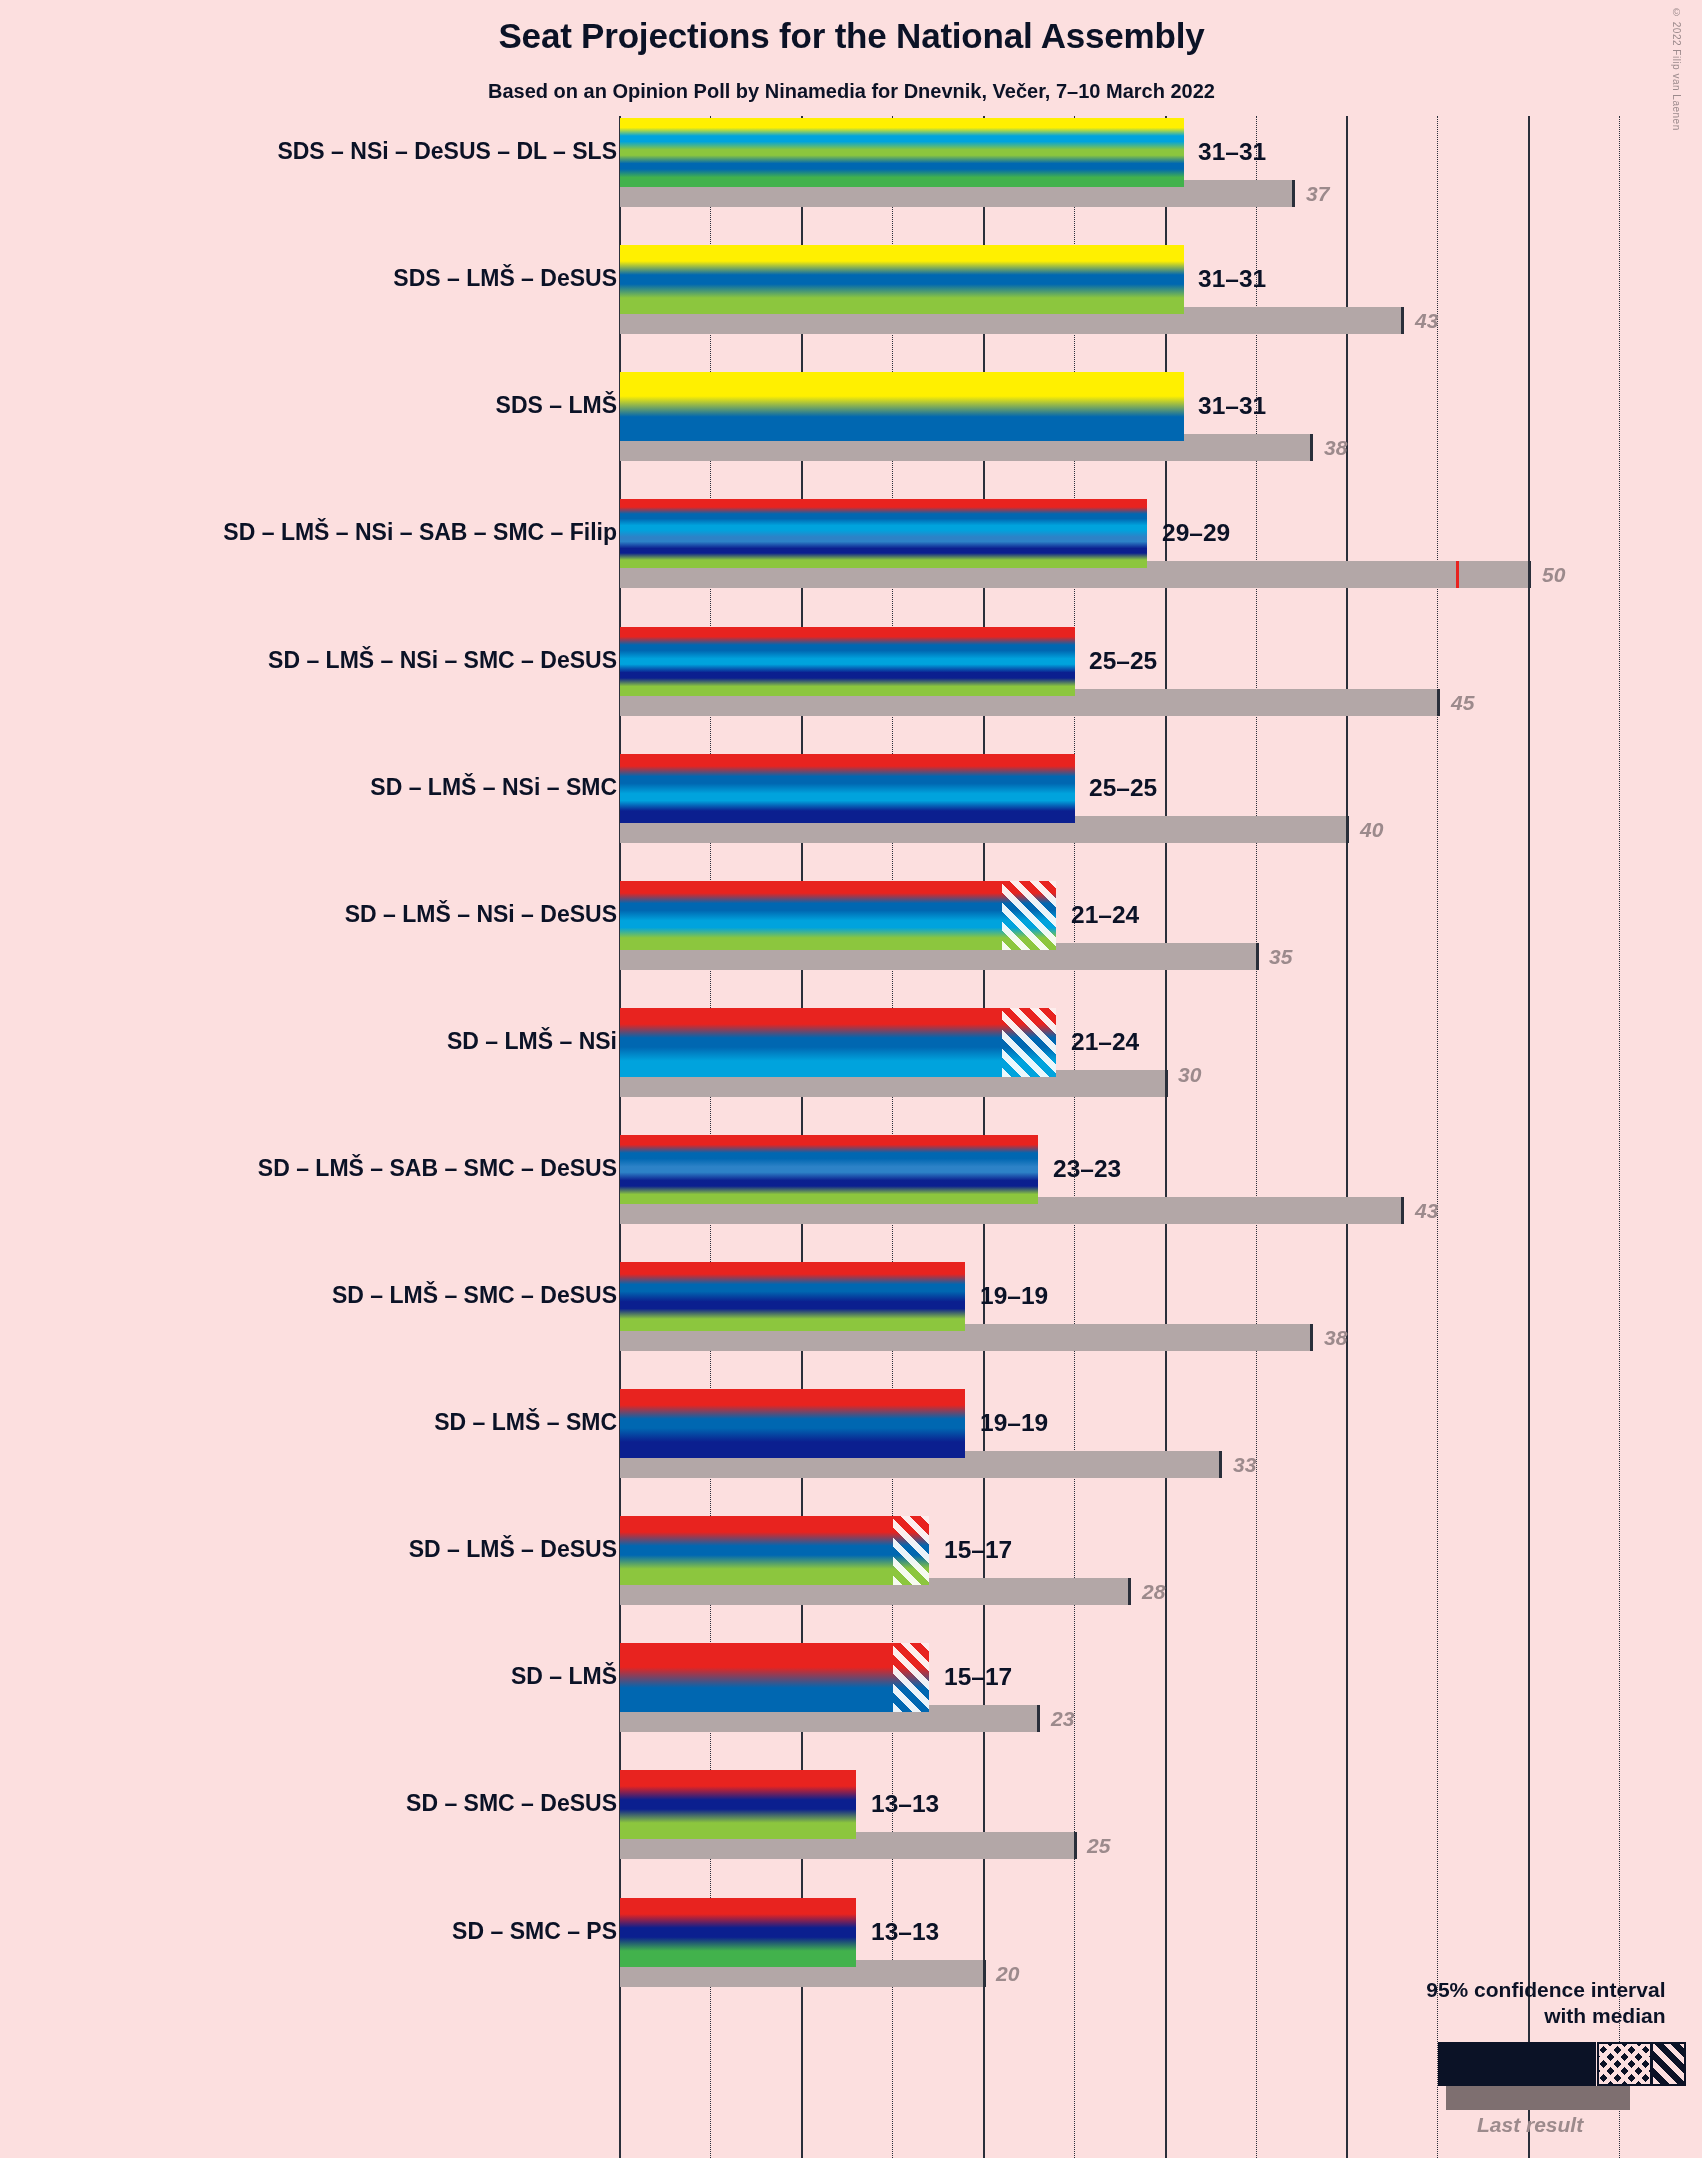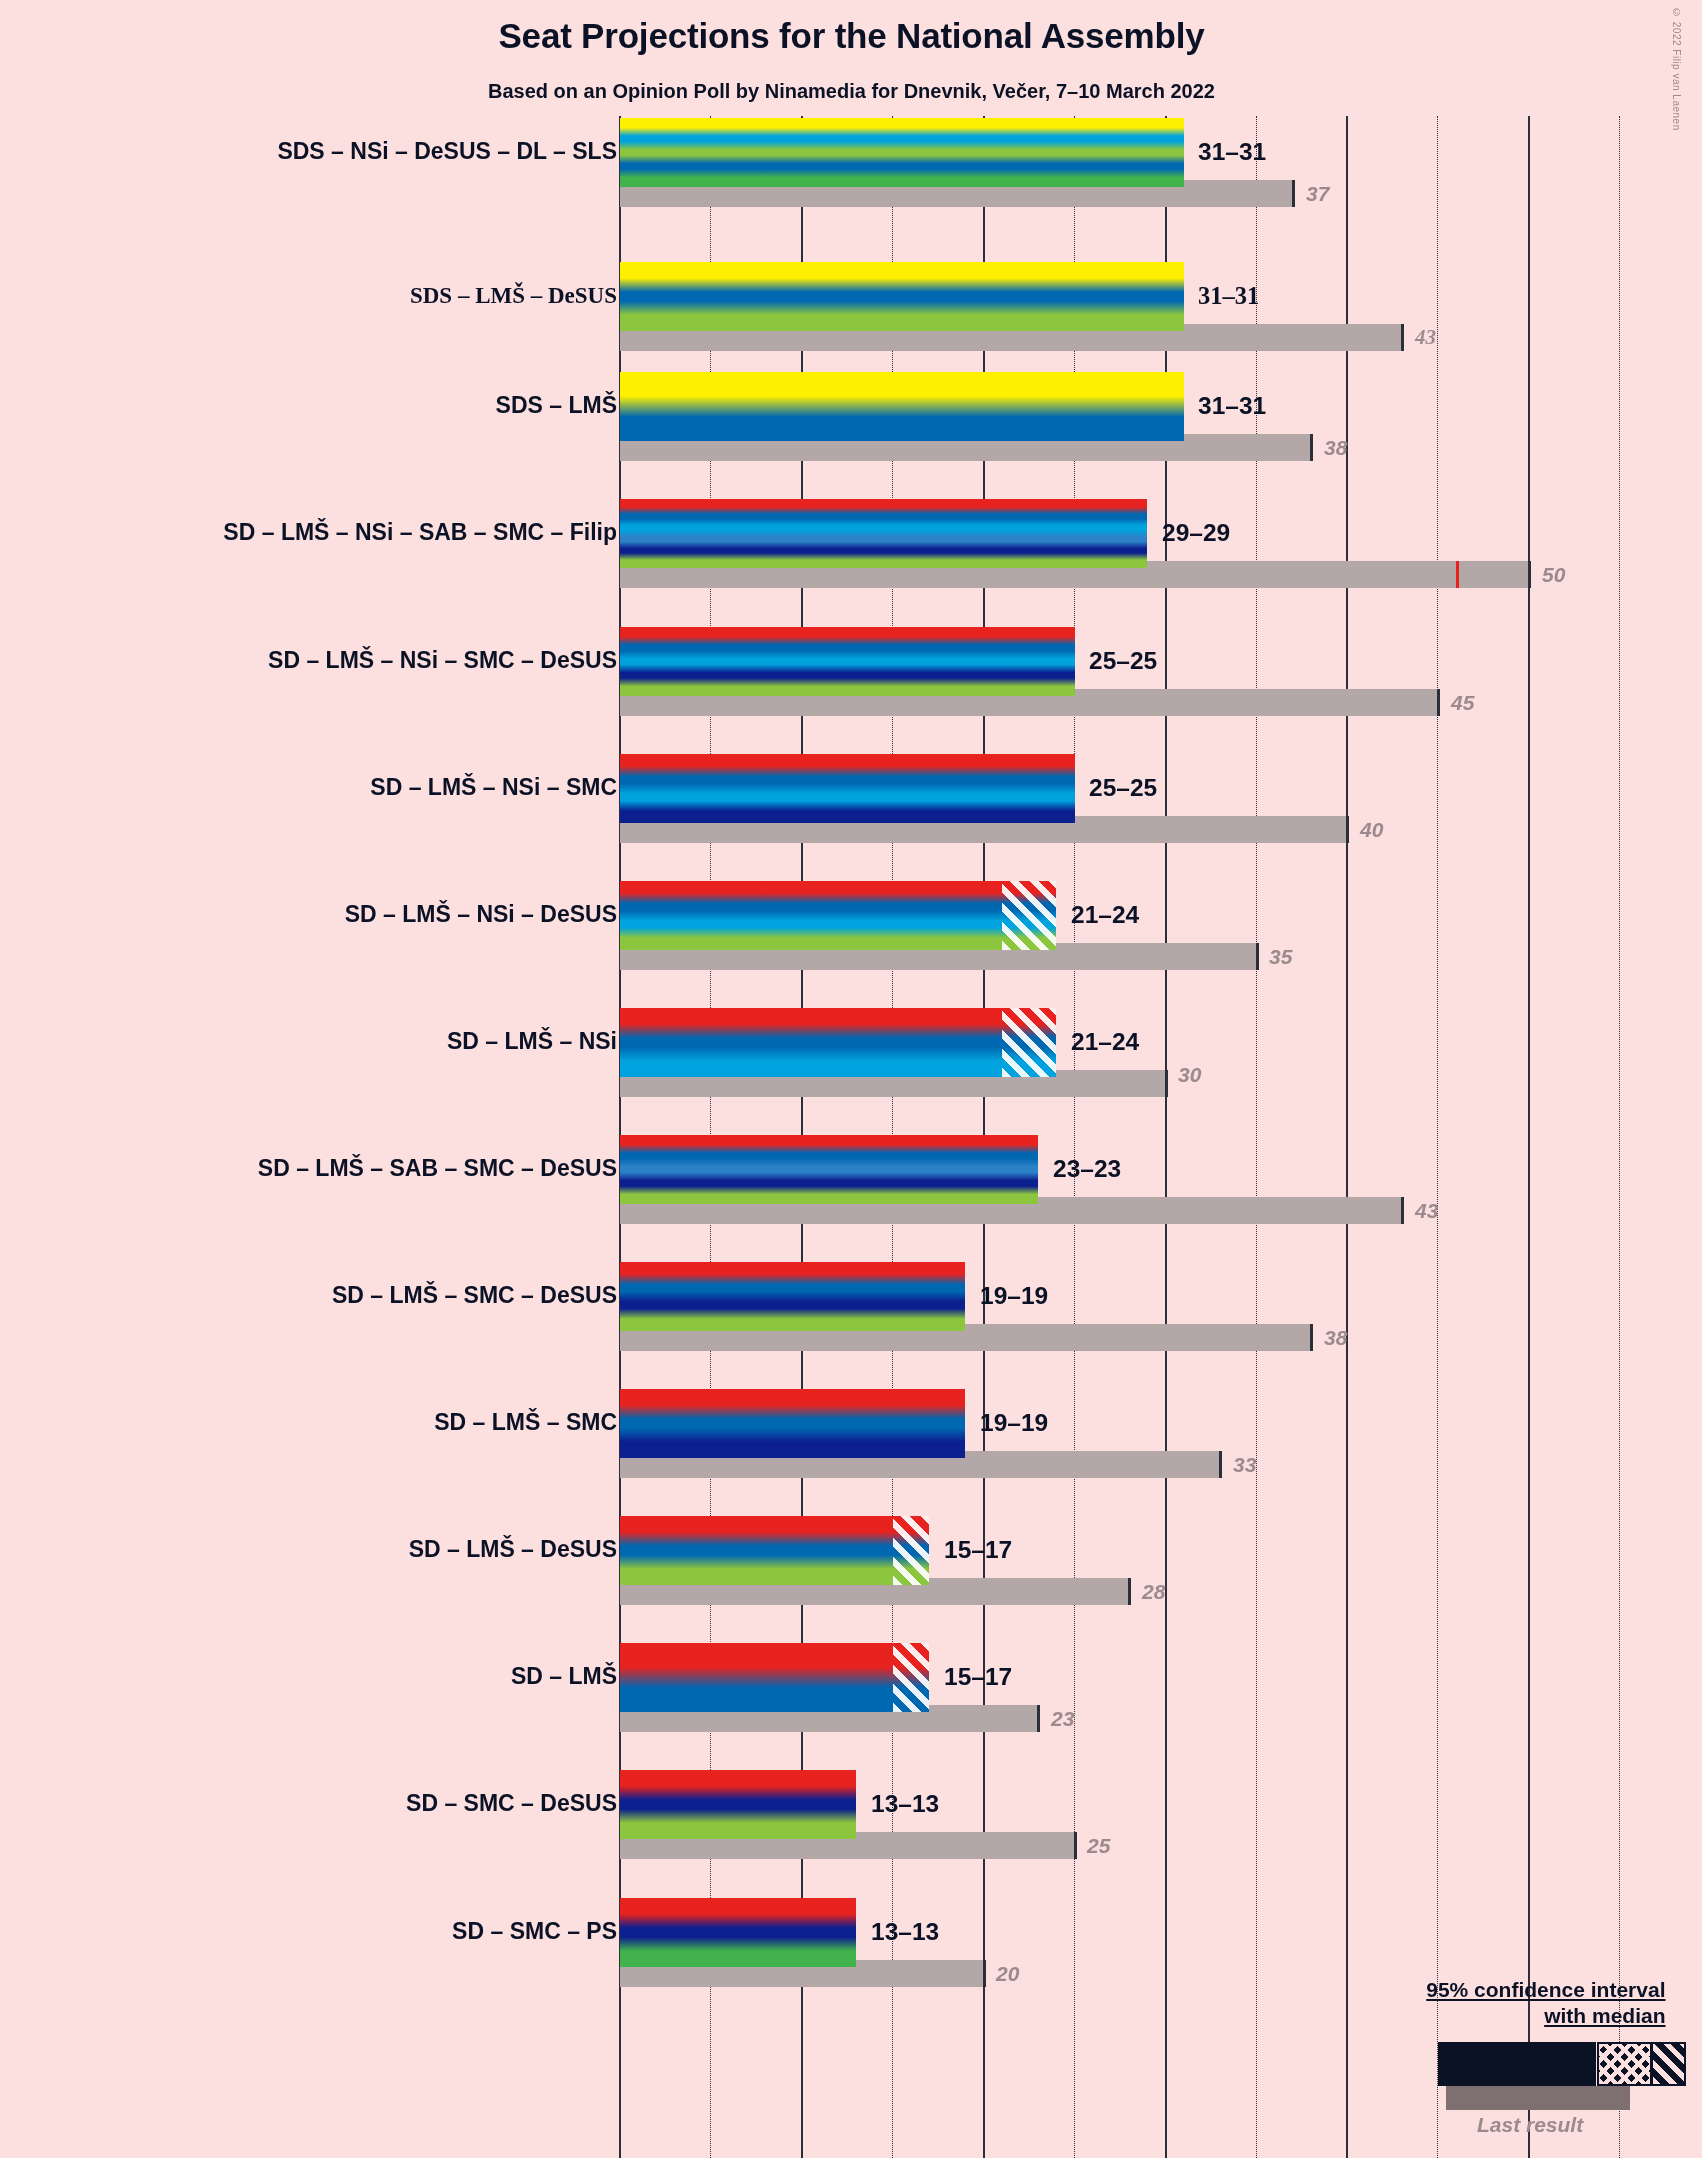--- a/index.html
+++ b/index.html
@@ -93,21 +93,21 @@
     position:absolute;
     font-size:24.5px;font-weight:bold;color:#0B1226;
     white-space:nowrap;line-height:1;
   }
 
   
   .legend{position:absolute;}
   .legend .ltxt{
     position:absolute;right:0;text-align:right;
     font-size:21px;font-weight:bold;color:#0B1226;
-    white-space:nowrap;line-height:1.22;text-decoration:underline;
+    white-space:nowrap;line-height:1.22;
   }
   .legend .lbar{
     position:absolute;height:44px;background:#0B1226;
   }
   .legend .lcross{
     position:absolute;height:44px;
     background:#0B1226;
   }
   .legend .lcross i{
     position:absolute;inset:1.8px;
@@ -156,21 +156,21 @@
       <div class="row" style="top: 118px; height: 127px;">
         <div class="rowlabel" style="top: 22px;">SDS – NSi – DeSUS – DL – SLS</div>
         <div class="lastbar" style="left: 620px; top: 62px; width: 673px;"></div>
         <div class="lastlabel" style="left: 1306px; top: 62px;">37</div>
         <div class="lasttick" style="left: 1292px; top: 62px; height: 27px;"></div>
         <div class="cibar" style="left: 620px; top: 0px; width: 564px;">
           <div class="stripes" style="background: linear-gradient(rgb(255, 240, 0) 0%, rgb(255, 240, 0) 14%, rgb(0, 163, 221) 26%, rgb(0, 163, 221) 34%, rgb(140, 198, 62) 46%, rgb(140, 198, 62) 54%, rgb(0, 103, 177) 66%, rgb(0, 103, 177) 74%, rgb(66, 178, 76) 86%, rgb(66, 178, 76) 100%);"></div>
         </div>
         <div class="vallabel" style="left: 1198px; top: 22px;">31–31</div>
       </div>
-      <div class="row" style="top: 262px; height: 127px; font-family: Liberation Serif, serif;">
+      <div class="row" style="top: 245px; height: 127px;">
         <div class="rowlabel" style="top: 22px;">SDS – LMŠ – DeSUS</div>
         <div class="lastbar" style="left: 620px; top: 62px; width: 782px;"></div>
         <div class="lastlabel" style="left: 1415px; top: 62px;">43</div>
         <div class="lasttick" style="left: 1401px; top: 62px; height: 27px;"></div>
         <div class="cibar" style="left: 620px; top: 0px; width: 564px;">
           <div class="stripes" style="background: linear-gradient(rgb(255, 240, 0) 0%, rgb(255, 240, 0) 23.33%, rgb(0, 103, 177) 43.33%, rgb(0, 103, 177) 56.67%, rgb(140, 198, 62) 76.67%, rgb(140, 198, 62) 100%);"></div>
         </div>
         <div class="vallabel" style="left: 1198px; top: 22px;">31–31</div>
       </div>
       <div class="row" style="top: 372px; height: 127px;">

